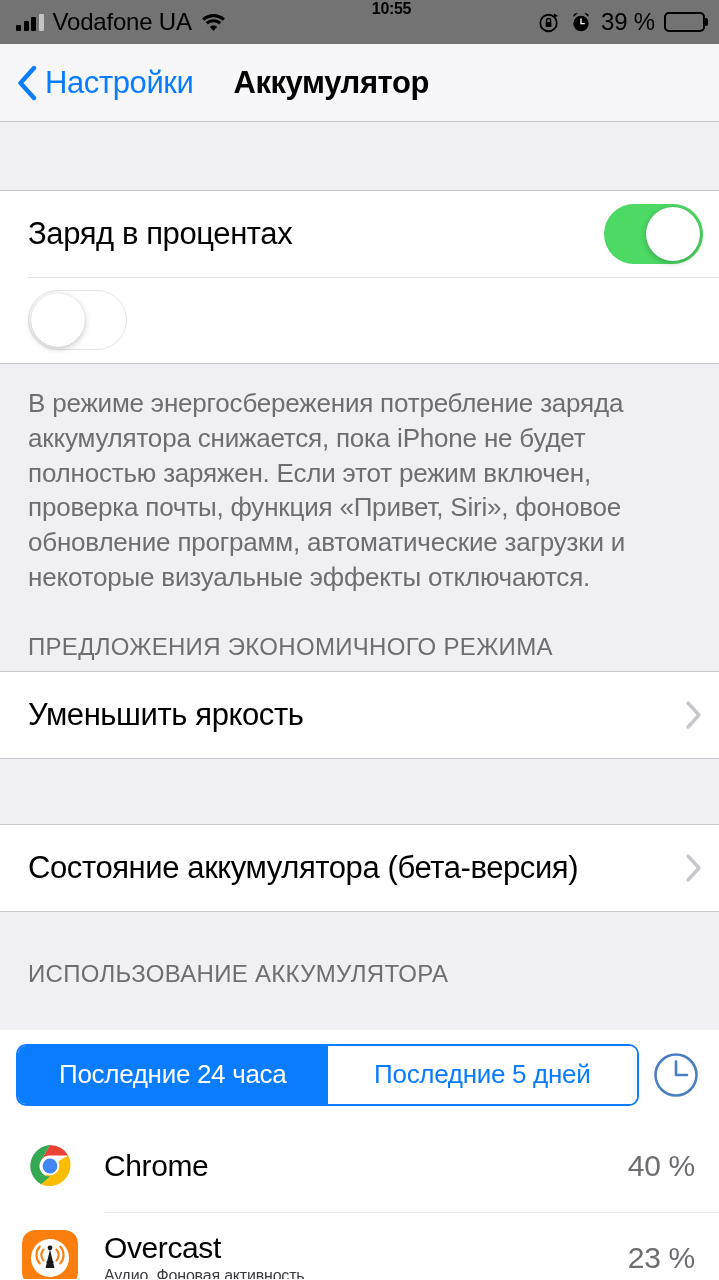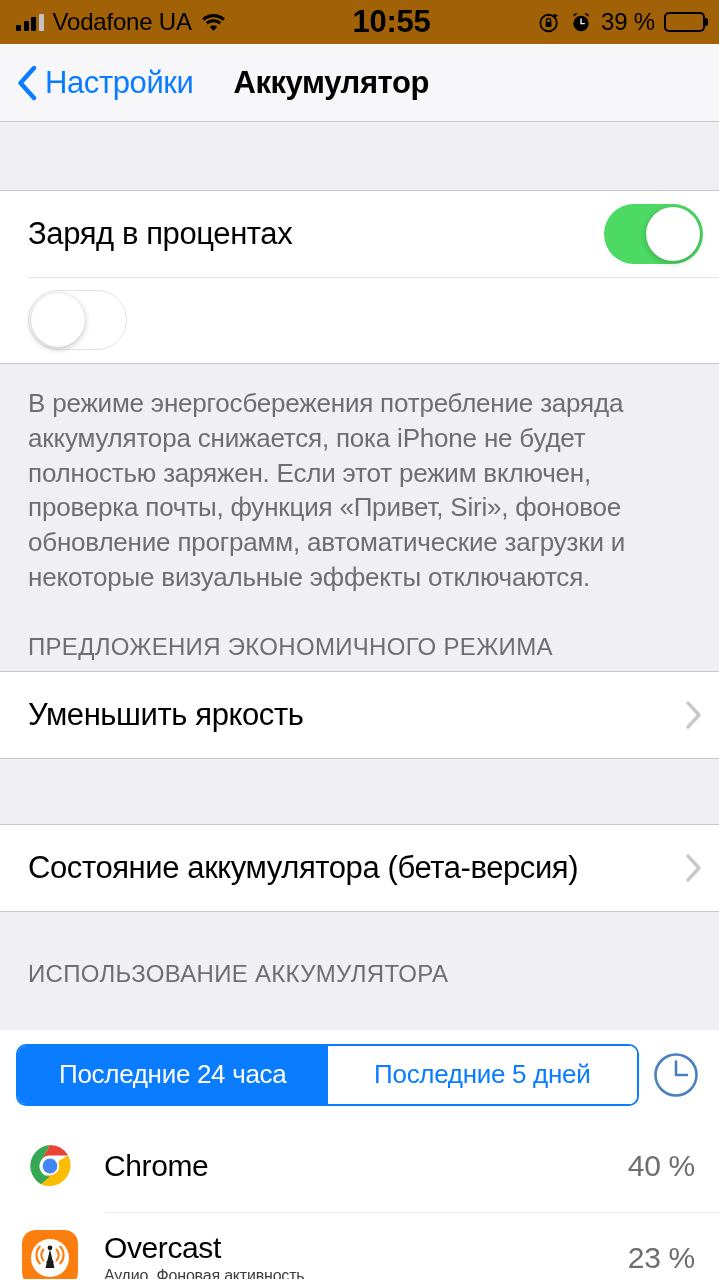--- a/index.html
+++ b/index.html
@@ -7,38 +7,37 @@
     width: 719px; height: 1280px;
     background: #ffffff;
     font-family: "Liberation Sans", "DejaVu Sans", sans-serif;
     overflow: hidden;
     -webkit-font-smoothing: antialiased;
   }
 
   
   .status-bar {
     height: 44px;
-    background: #a16207;
+    background: #737373;
     display: flex;
-    align-items: center;
     padding: 0 14px 0 16px;
     position: relative;
   }
   .sb-left { display: flex; align-items: center; gap: 9px; }
   .signal-bars { display: flex; align-items: flex-end; gap: 2.5px; height: 17px; }
   .signal-bars i { width: 5px; background: #000; border-radius: 1px; display: block; }
   .signal-bars i.b1 { height: 6px; }
   .signal-bars i.b2 { height: 10px; }
   .signal-bars i.b3 { height: 14px; }
   .signal-bars i.b4 { height: 17px; background: #c2c2c7; }
   .carrier { font-size: 24px; color: #000; letter-spacing: -0.2px; }
   .wifi-icon { width: 25px; height: 19px; display: block; }
   .sb-center {
     position: absolute; left: 16px; right: 0; text-align: center;
-    font-size: 31px; font-weight: bold; color: #000; letter-spacing: -0.3px;
+    font-size: 16px; font-weight: bold; color: #000; letter-spacing: -0.3px;
     pointer-events: none;
     padding-left: 48px;
   }
   .sb-right {
     margin-left: auto; display: flex; align-items: center; gap: 9px;
     position: relative; z-index: 2;
   }
   .sb-right svg { display: block; }
   .battery-pct { font-size: 24px; color: #000; letter-spacing: -0.2px; }
   .battery-shell {

